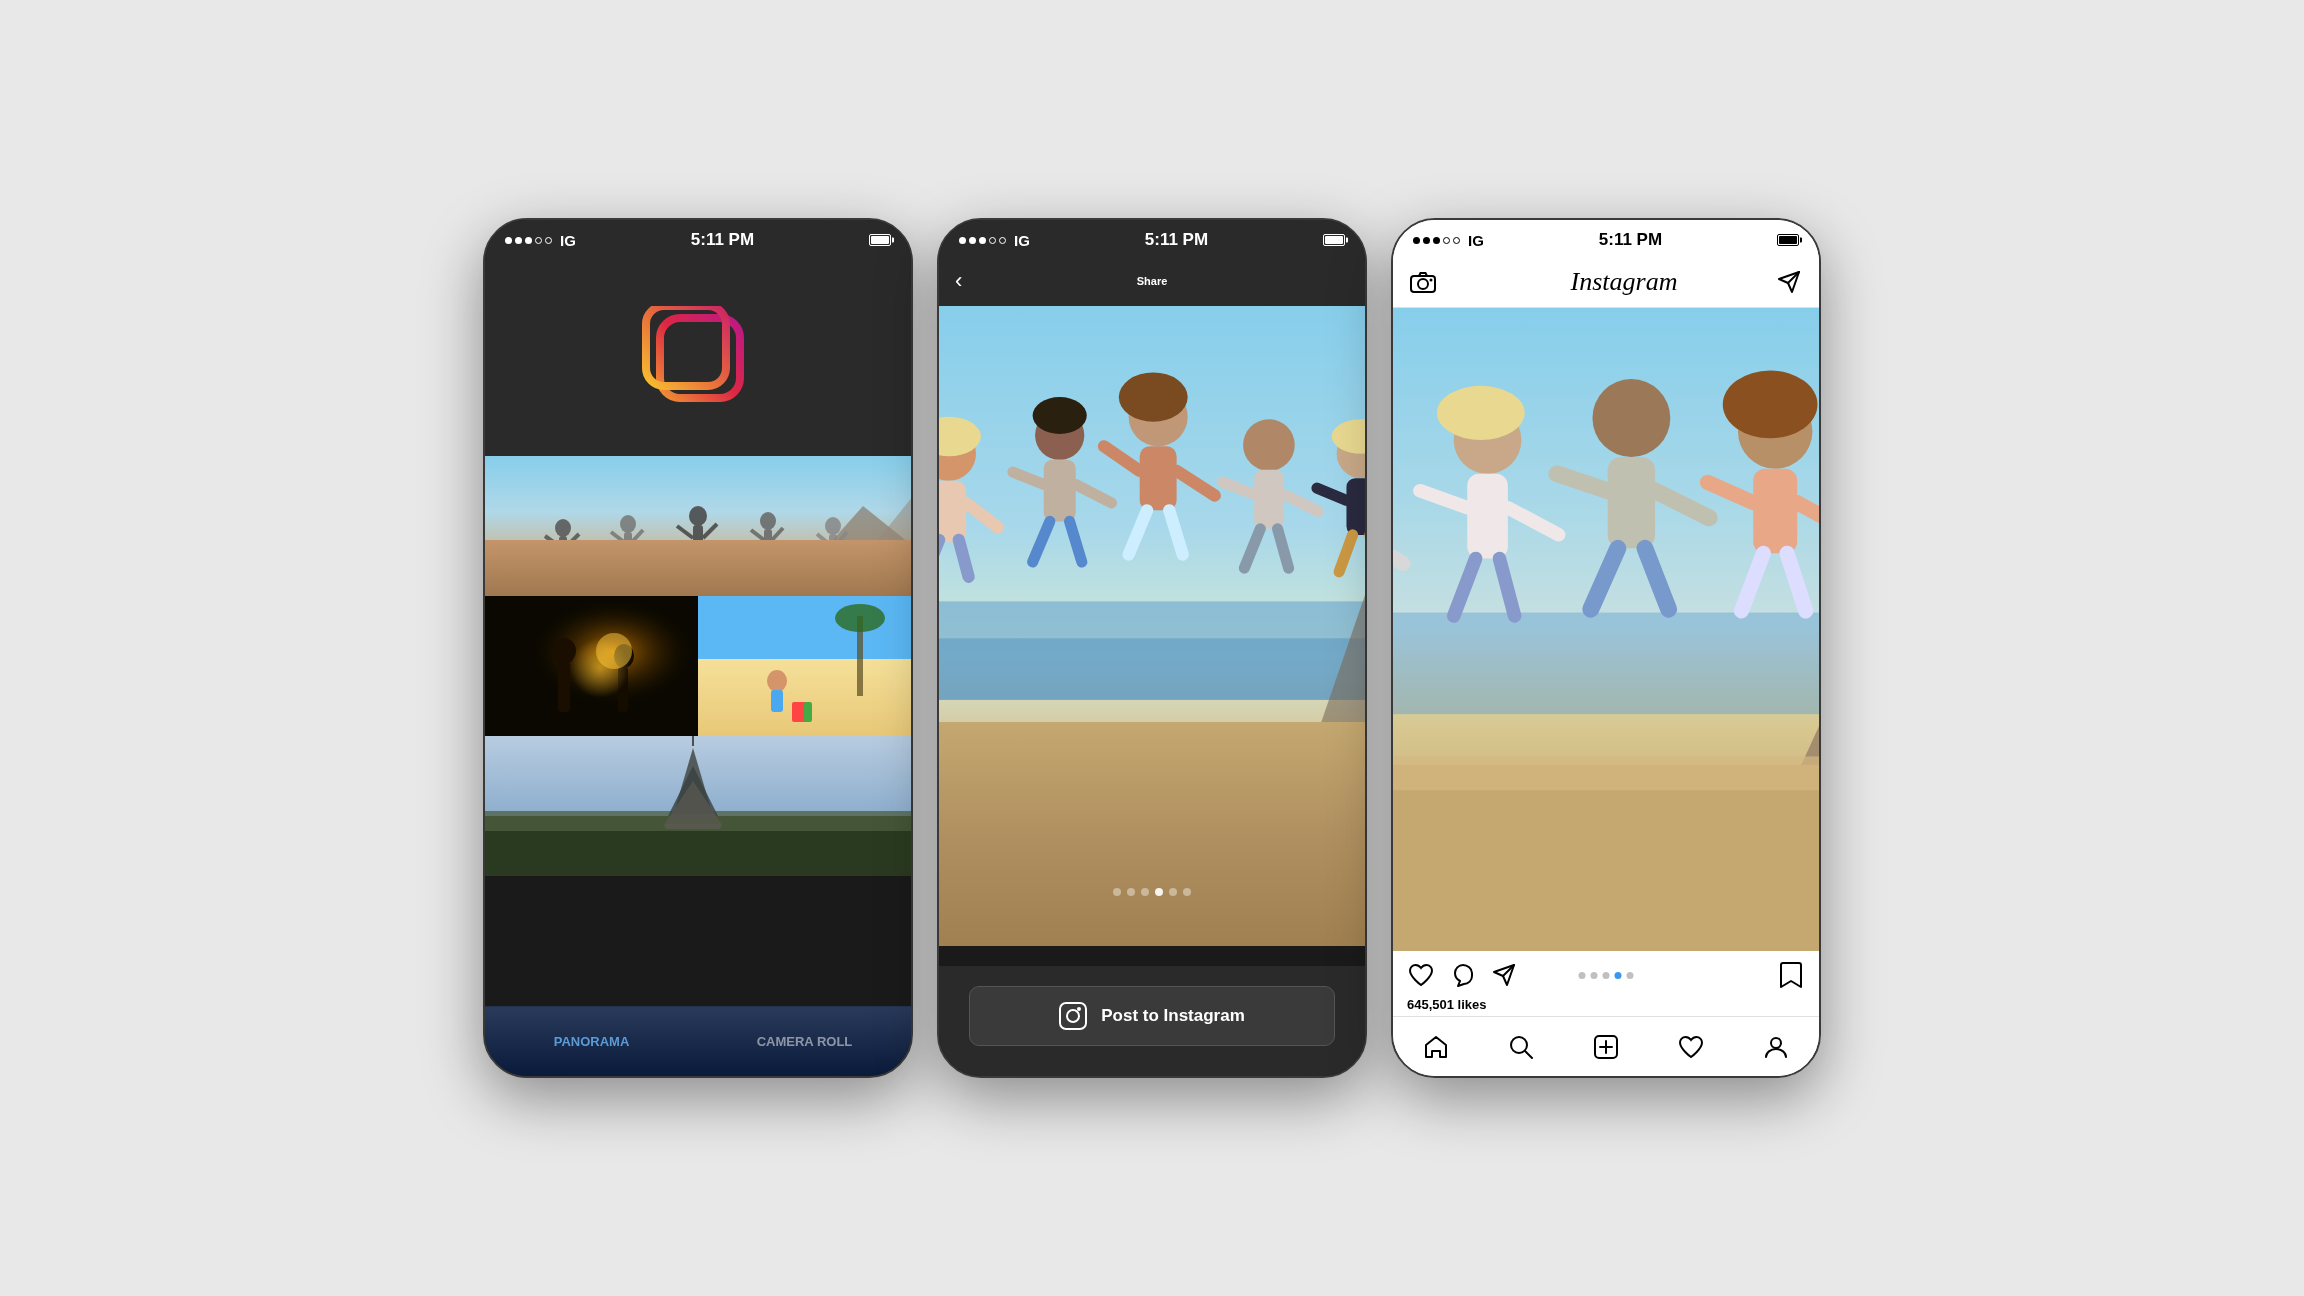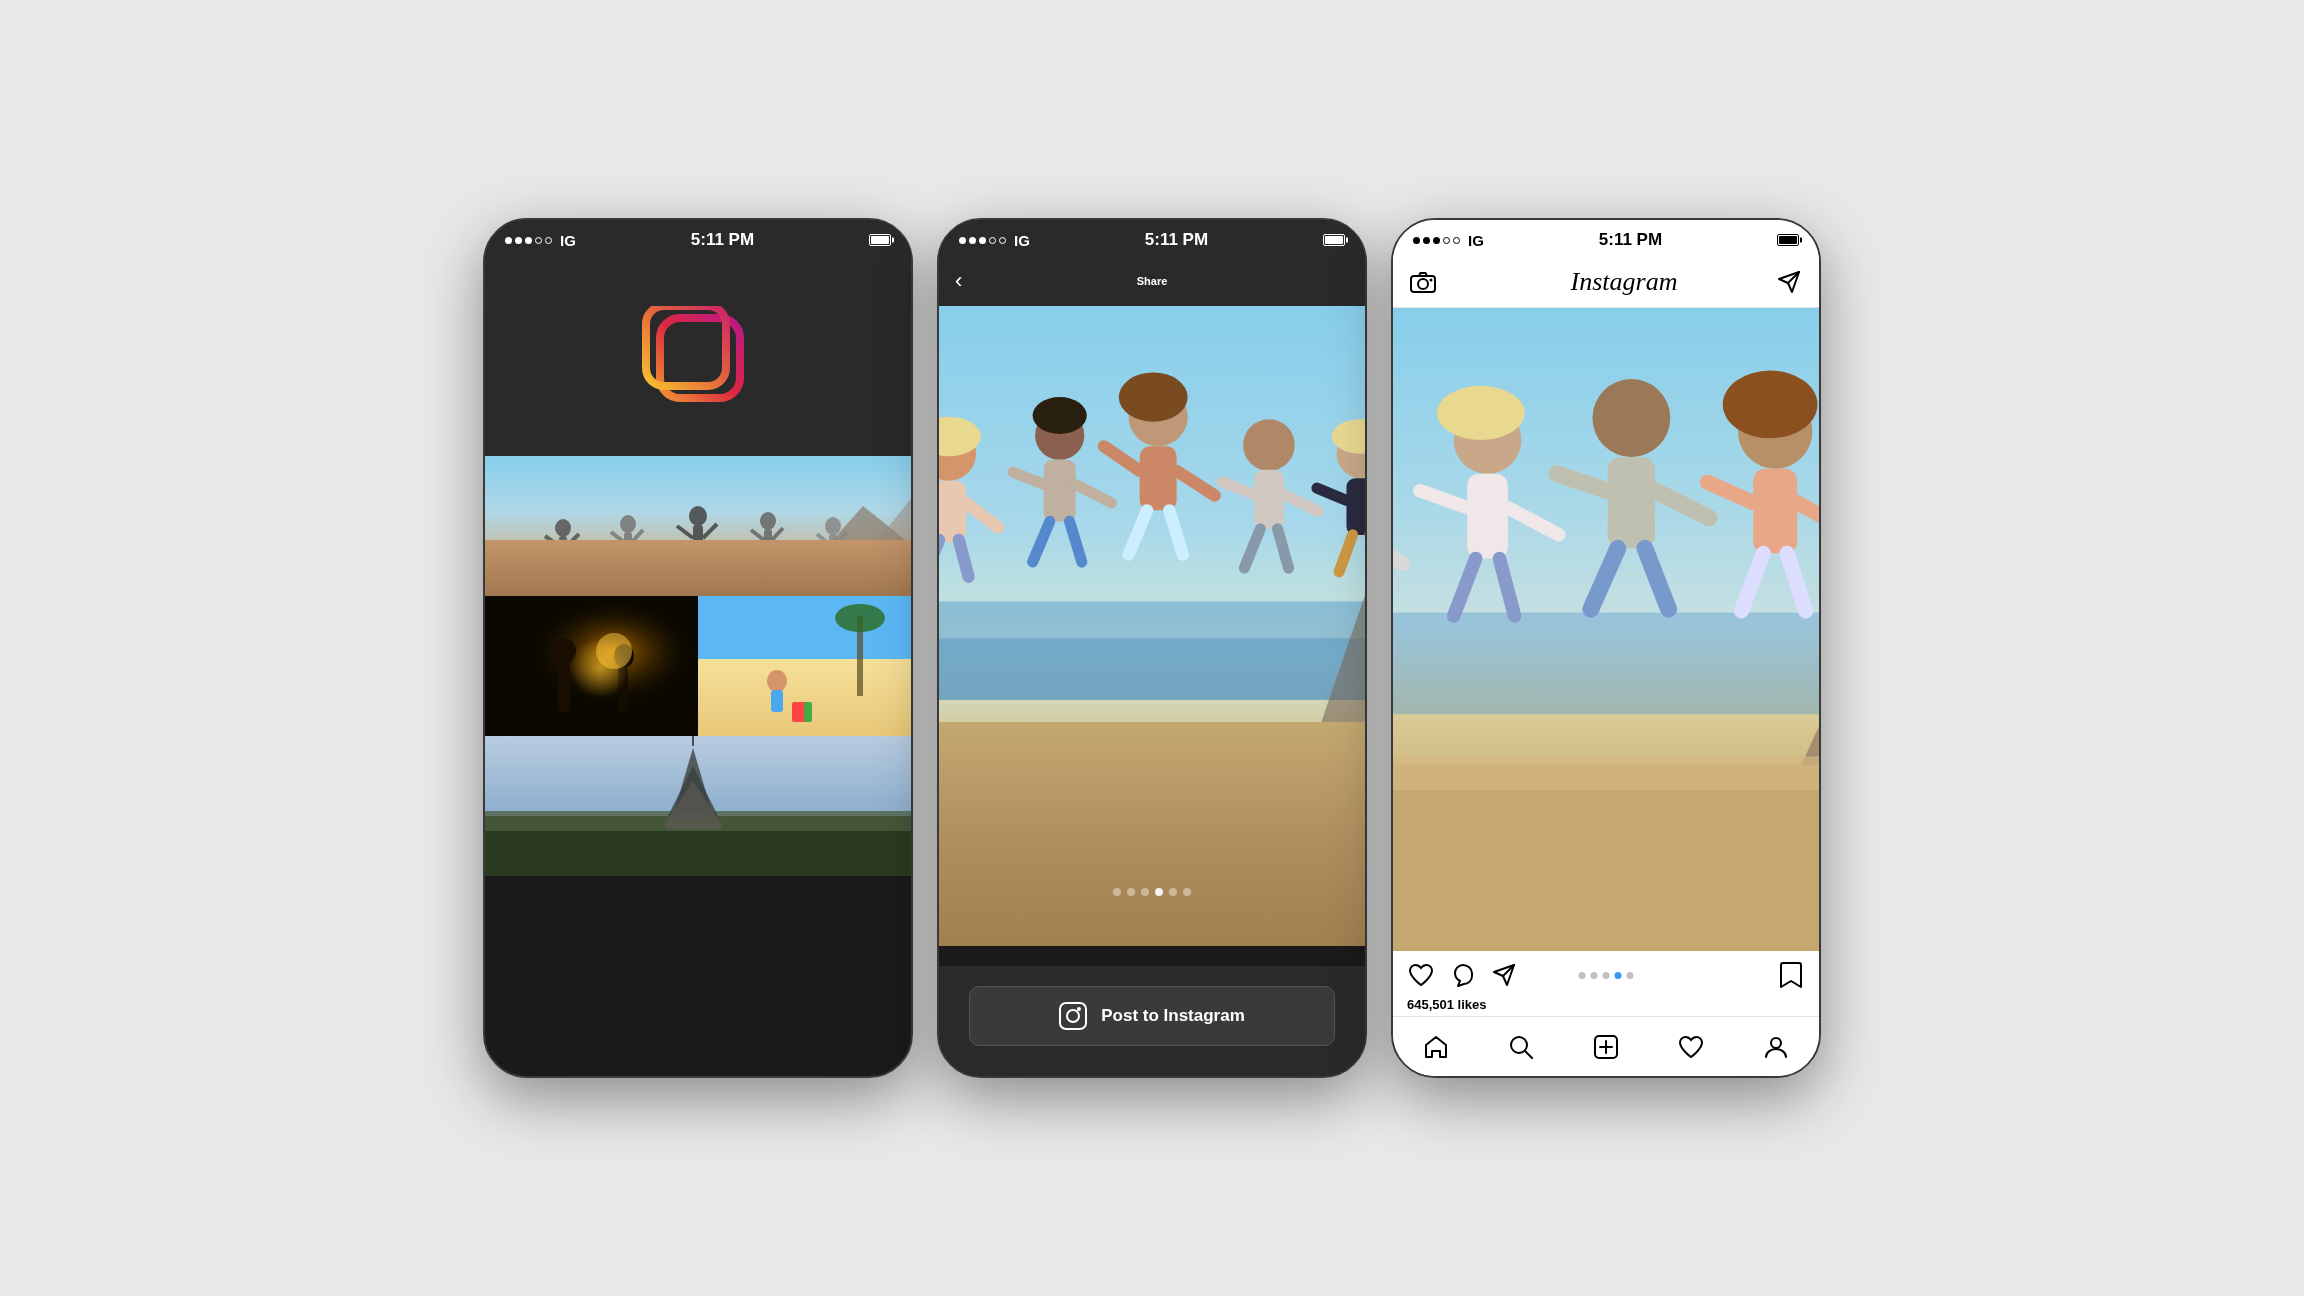--- a/index.html
+++ b/index.html
@@ -660,20 +660,24 @@
             <polygon points="210,30 185,80 235,80" fill="#3a4040" opacity="0.8"></polygon>
             <rect x="188" y="78" width="44" height="6" rx="2" fill="#4a5050" opacity="0.9"></rect>
             <polygon points="210,45 180,90 240,90" fill="#5a5a50" opacity="0.7"></polygon>
             <rect x="182" y="88" width="56" height="5" rx="2" fill="#5a5a50" opacity="0.9"></rect>
 
             <line x1="210" y1="10" x2="210" y2="0" stroke="#4a5050" stroke-width="2"></line>
           </svg>
         </div>
       </div>
 
+      <div class="tab-bar-phone1">
+        <div class="tab-item active">PANORAMA</div>
+        <div class="tab-item">CAMERA ROLL</div>
+      </div>
     </div>
   </div>
 
   <div class="phone phone2">
     <div class="phone-inner">
 
       <div class="status-bar">
         <div class="status-left">
           <div class="signal-dots">
             <div class="dot"></div>

